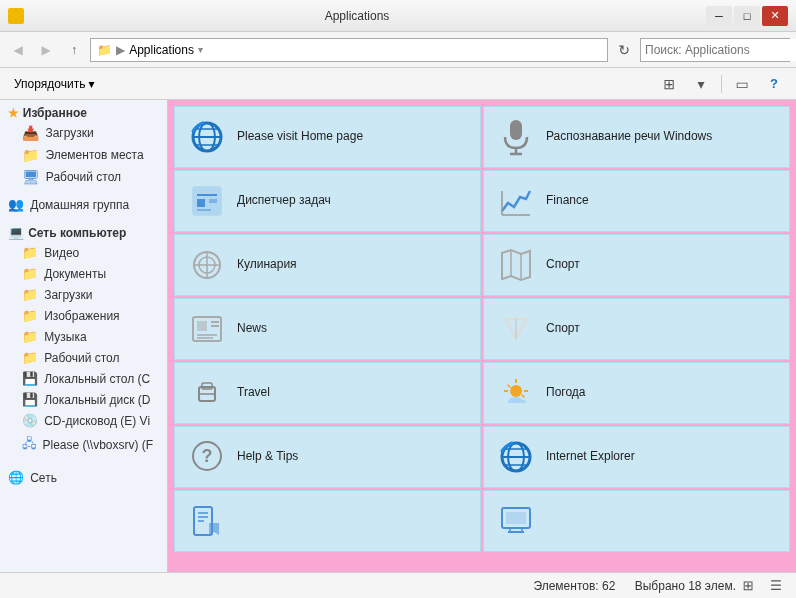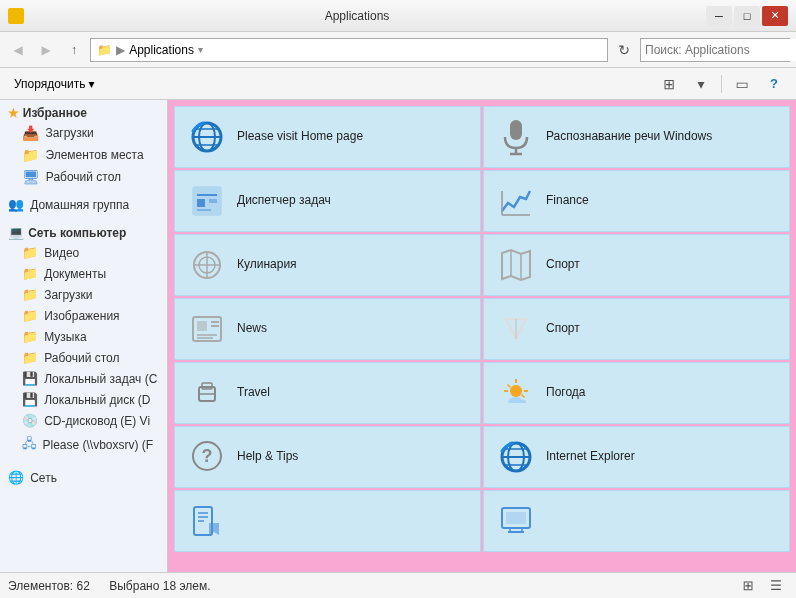--- a/index.html
+++ b/index.html
@@ -126,21 +126,21 @@
     .sidebar::-webkit-scrollbar-track { background: #f0f0f0; }
 
     
     .status-bar {
       background: #f5f5f5;
       border-top: 1px solid #ccc;
       height: 26px;
       display: flex;
       align-items: center;
       padding: 0 8px;
-      justify-content: space-between;
+      justify-content: flex-end;
       font-size: 12px;
       color: #333;
     }
     .status-right { display: flex; gap: 4px; }
     .status-view-btn { width: 24px; height: 22px; border: none; background: transparent; cursor: pointer; color: #555; display: flex; align-items: center; justify-content: center; }
 
     .title-bar-wrapper { position: relative; display: flex; align-items: center; height: 32px; }
   </style>
 </head>
 <body>
@@ -242,21 +242,21 @@
       <div class="sidebar-item">
         <span style="color:#4a90d9;font-size:13px;">📁</span>
         <span>Музыка</span>
       </div>
       <div class="sidebar-item">
         <span style="color:#4a90d9;font-size:13px;">📁</span>
         <span>Рабочий стол</span>
       </div>
       <div class="sidebar-item">
         <span style="color:#888;font-size:13px;">💾</span>
-        <span>Локальный задач (С</span>
+        <span>Локальный стол (С</span>
       </div>
       <div class="sidebar-item">
         <span style="color:#888;font-size:13px;">💾</span>
         <span>Локальный диск (D</span>
       </div>
       <div class="sidebar-item">
         <span style="color:#888;font-size:13px;">💿</span>
         <span>CD-дисковод (E) Vi</span>
       </div>
       <div class="sidebar-item">

